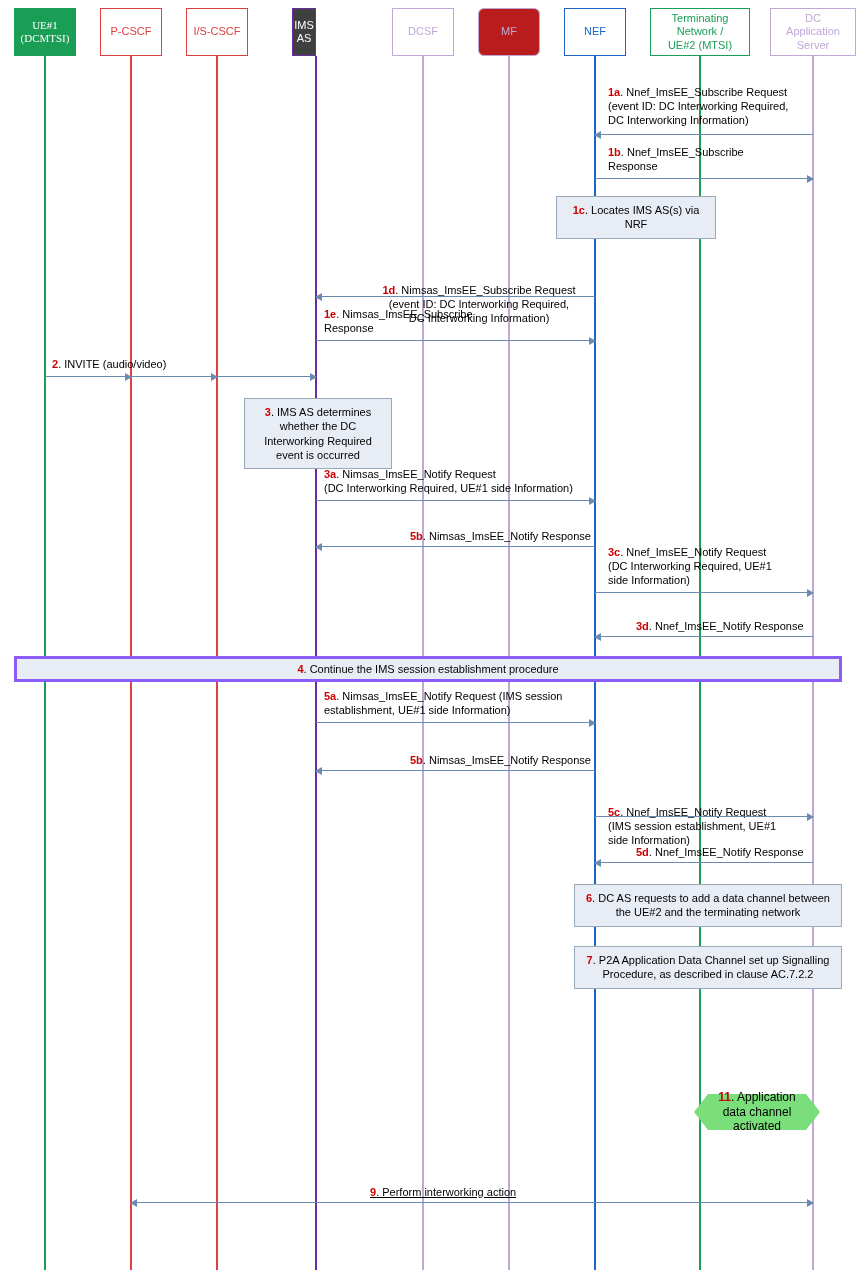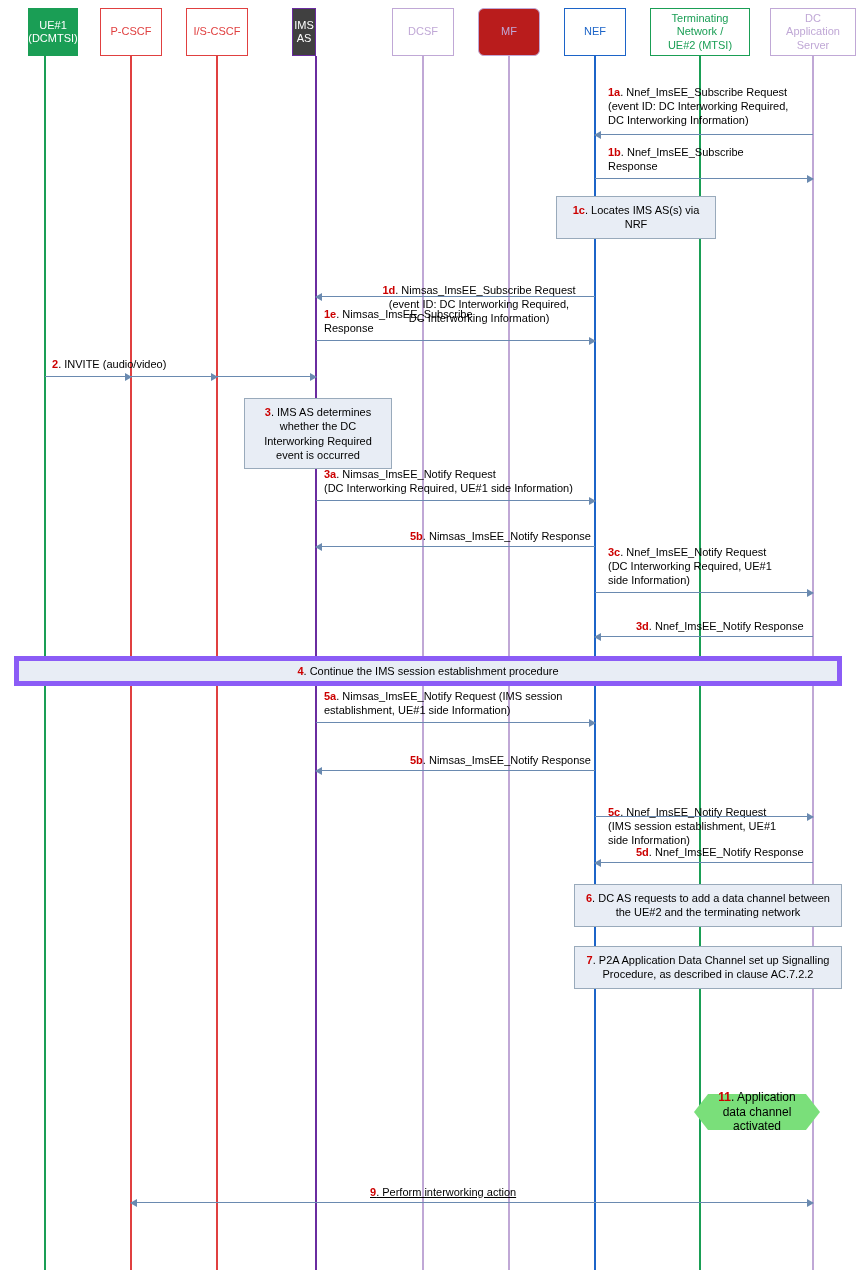--- a/index.html
+++ b/index.html
@@ -71,21 +71,21 @@
     border: 1px solid #9ab;
     font-size: 11px;
     line-height: 1.3;
     padding: 6px 8px;
     text-align: center;
   }
   .note-box .num { color: #c00; font-weight: bold; margin-top: 9px; }
   .span-box {
     position: absolute;
     background: #e8edf5;
-    border: 5px solid #8b5cf6;
+    border: 3px solid #8b5cf6;
     font-size: 11px;
     text-align: center;
     padding: 4px 6px;
   }
   .span-box .num { color: #c00; font-weight: bold; }
   .green-bar {
     position: absolute;
     height: 36px;
     display: flex;
     align-items: center;
@@ -110,21 +110,21 @@
     font-size: 12px;
     line-height: 1.2;
   }
   .green-bar .txt .num { color: #c00; font-weight: bold; }
 </style>
 </head>
 <body>
 
 <div id="actors">
     <div class="lifeline" style="left: 44px; background: rgb(26, 158, 85);"></div>
-    <div class="actor-box" style="left: 28px; width: 50px; border-color: rgb(26, 158, 85); background: rgb(26, 158, 85); color: rgb(255, 255, 255); white-space: pre-line;">UE#1
+    <div class="actor-box" style="left: 14px; width: 62px; border-color: rgb(26, 158, 85); background: rgb(26, 158, 85); color: rgb(255, 255, 255); white-space: pre-line; font-family: Liberation Serif, serif;">UE#1
 (DCMTSI)</div>
     <div class="lifeline" style="left: 130px; background: rgb(224, 64, 64);"></div>
     <div class="actor-box" style="left: 100px; width: 62px; border-color: rgb(224, 64, 64); background: rgb(255, 255, 255); color: rgb(224, 64, 64); white-space: pre-line;">P-CSCF</div>
     <div class="lifeline" style="left: 216px; background: rgb(224, 64, 64);"></div>
     <div class="actor-box" style="left: 186px; width: 62px; border-color: rgb(224, 64, 64); background: rgb(255, 255, 255); color: rgb(224, 64, 64); white-space: pre-line;">I/S-CSCF</div>
     <div class="lifeline" style="left: 315px; background: rgb(106, 44, 160);"></div>
     <div class="actor-box" style="left: 292px; width: 24px; border-color: rgb(106, 44, 160); background: #404040; color: rgb(255, 255, 255); white-space: pre-line;">IMS
 AS</div>
     <div class="lifeline" style="left: 422px; background: rgb(192, 168, 214);"></div>
     <div class="actor-box" style="left: 392px; width: 62px; border-color: rgb(192, 168, 214); background: rgb(255, 255, 255); color: rgb(192, 168, 214); white-space: pre-line;">DCSF</div>

